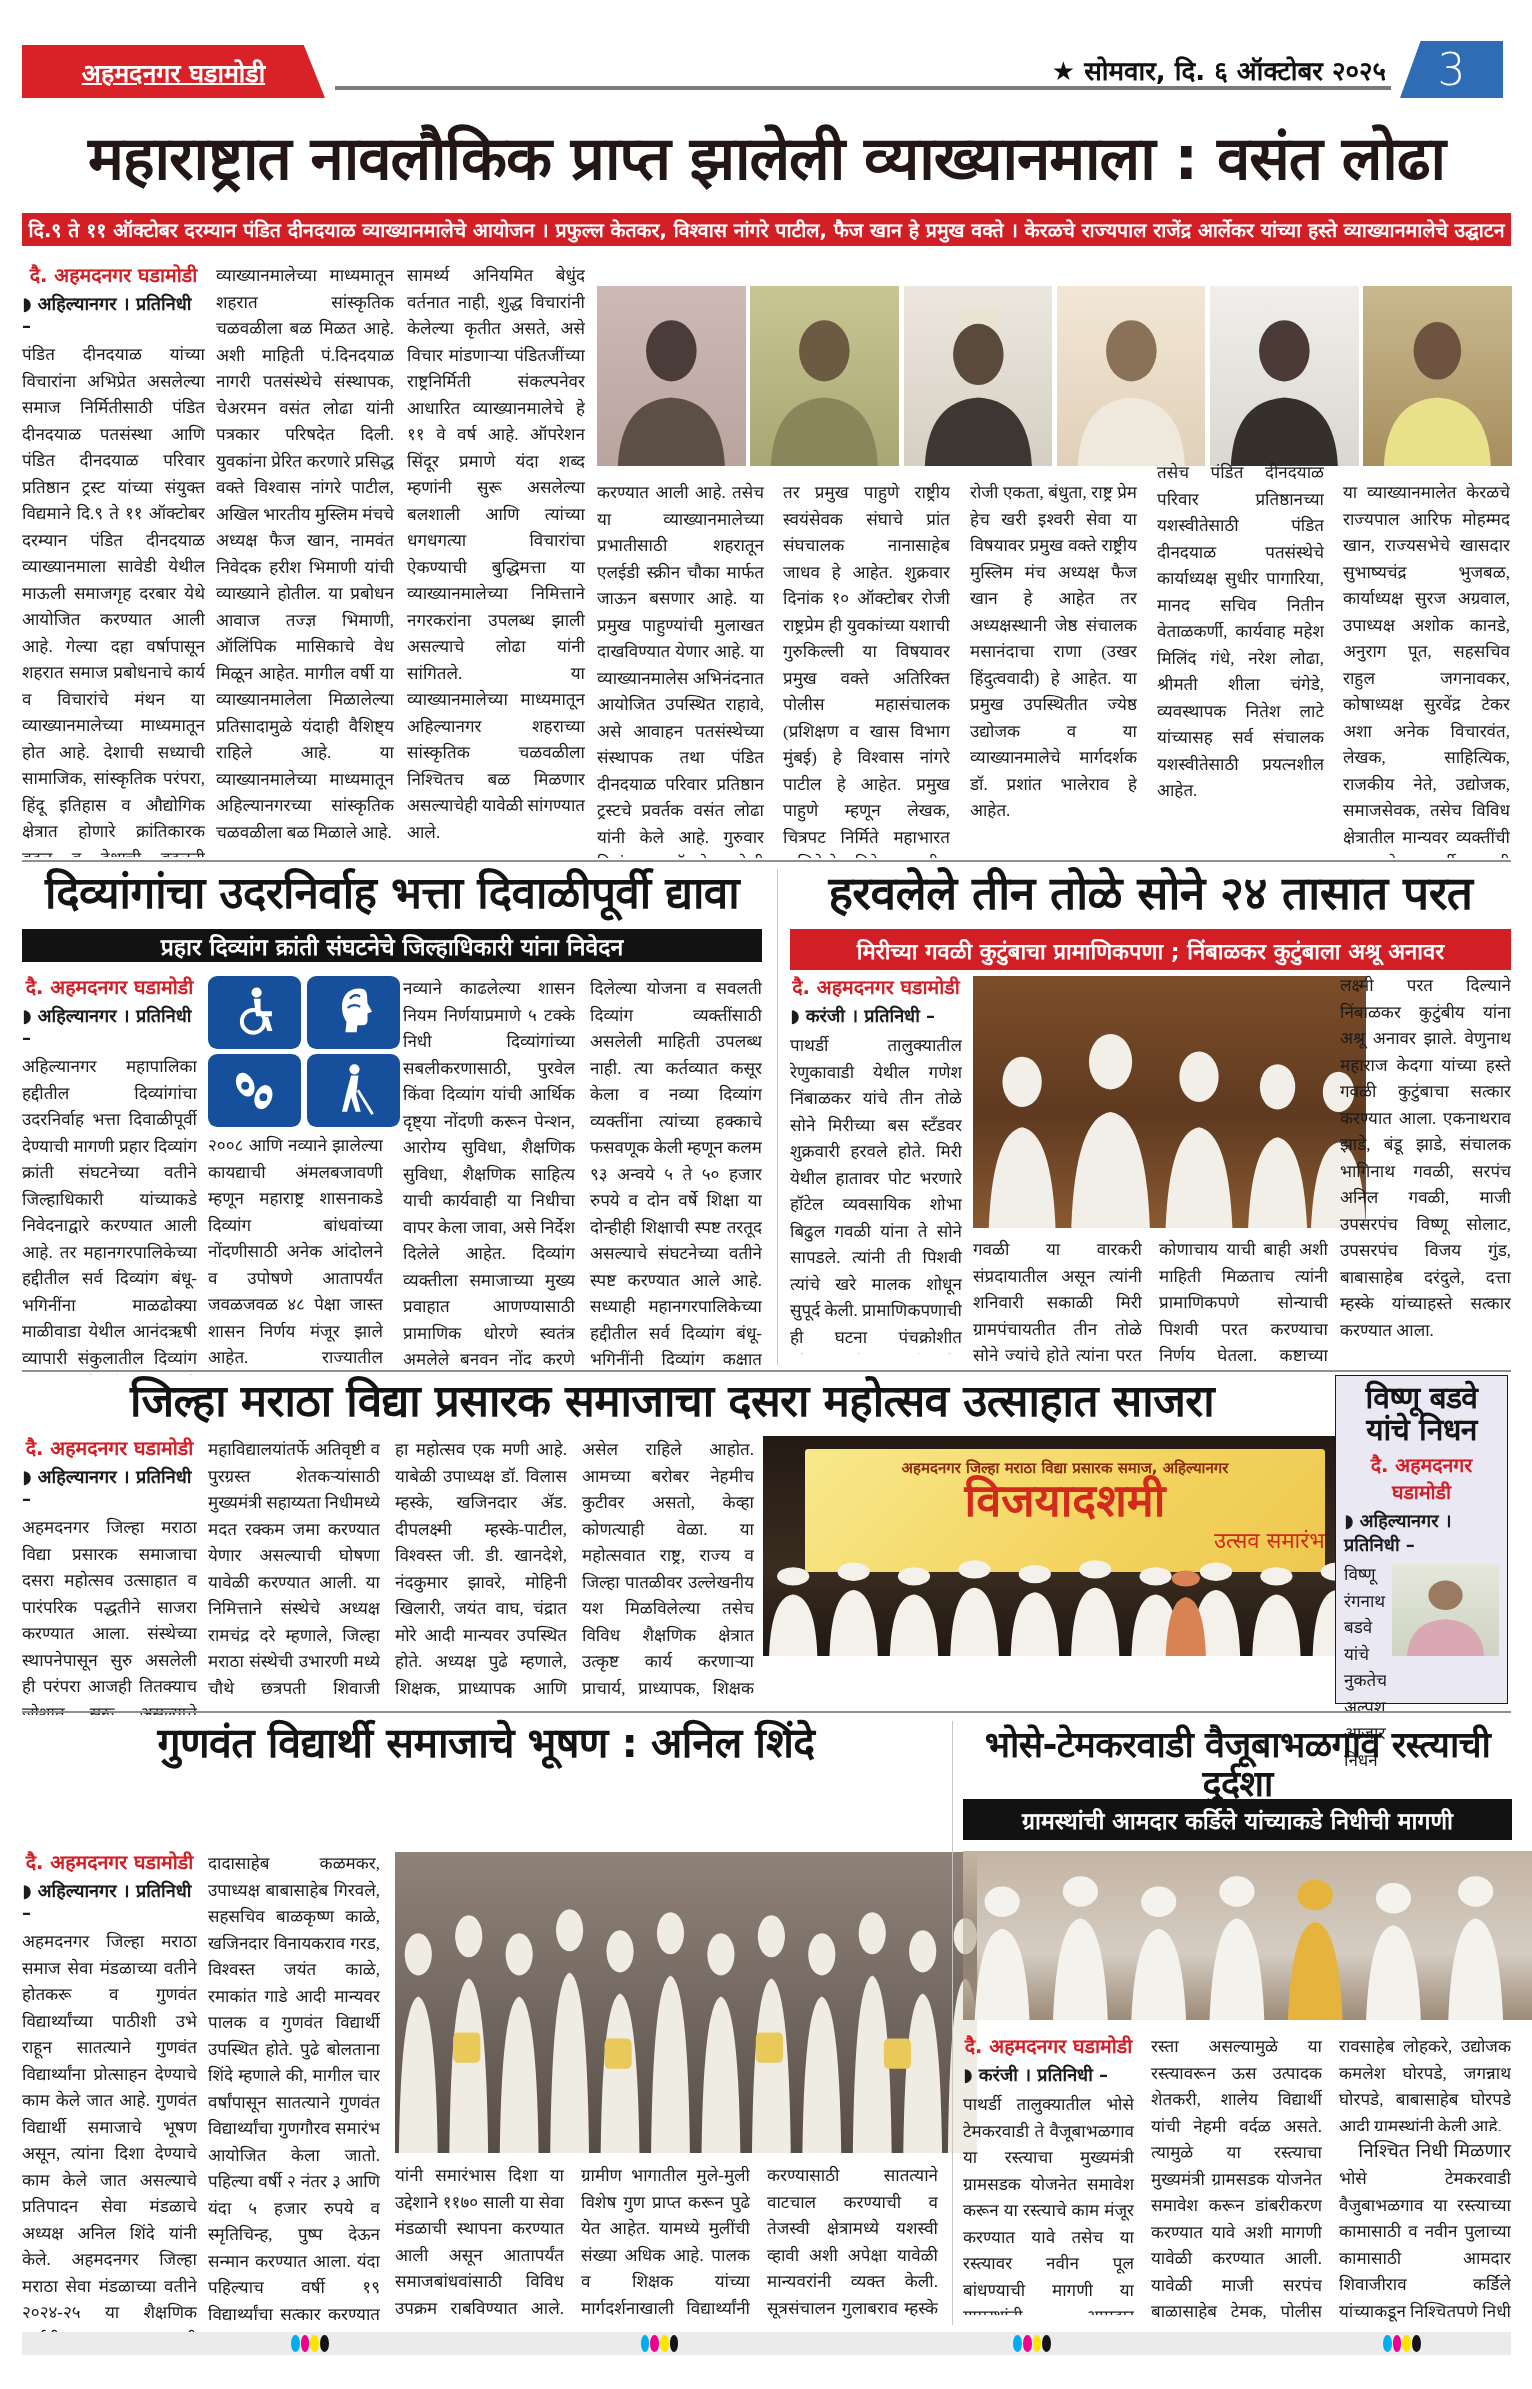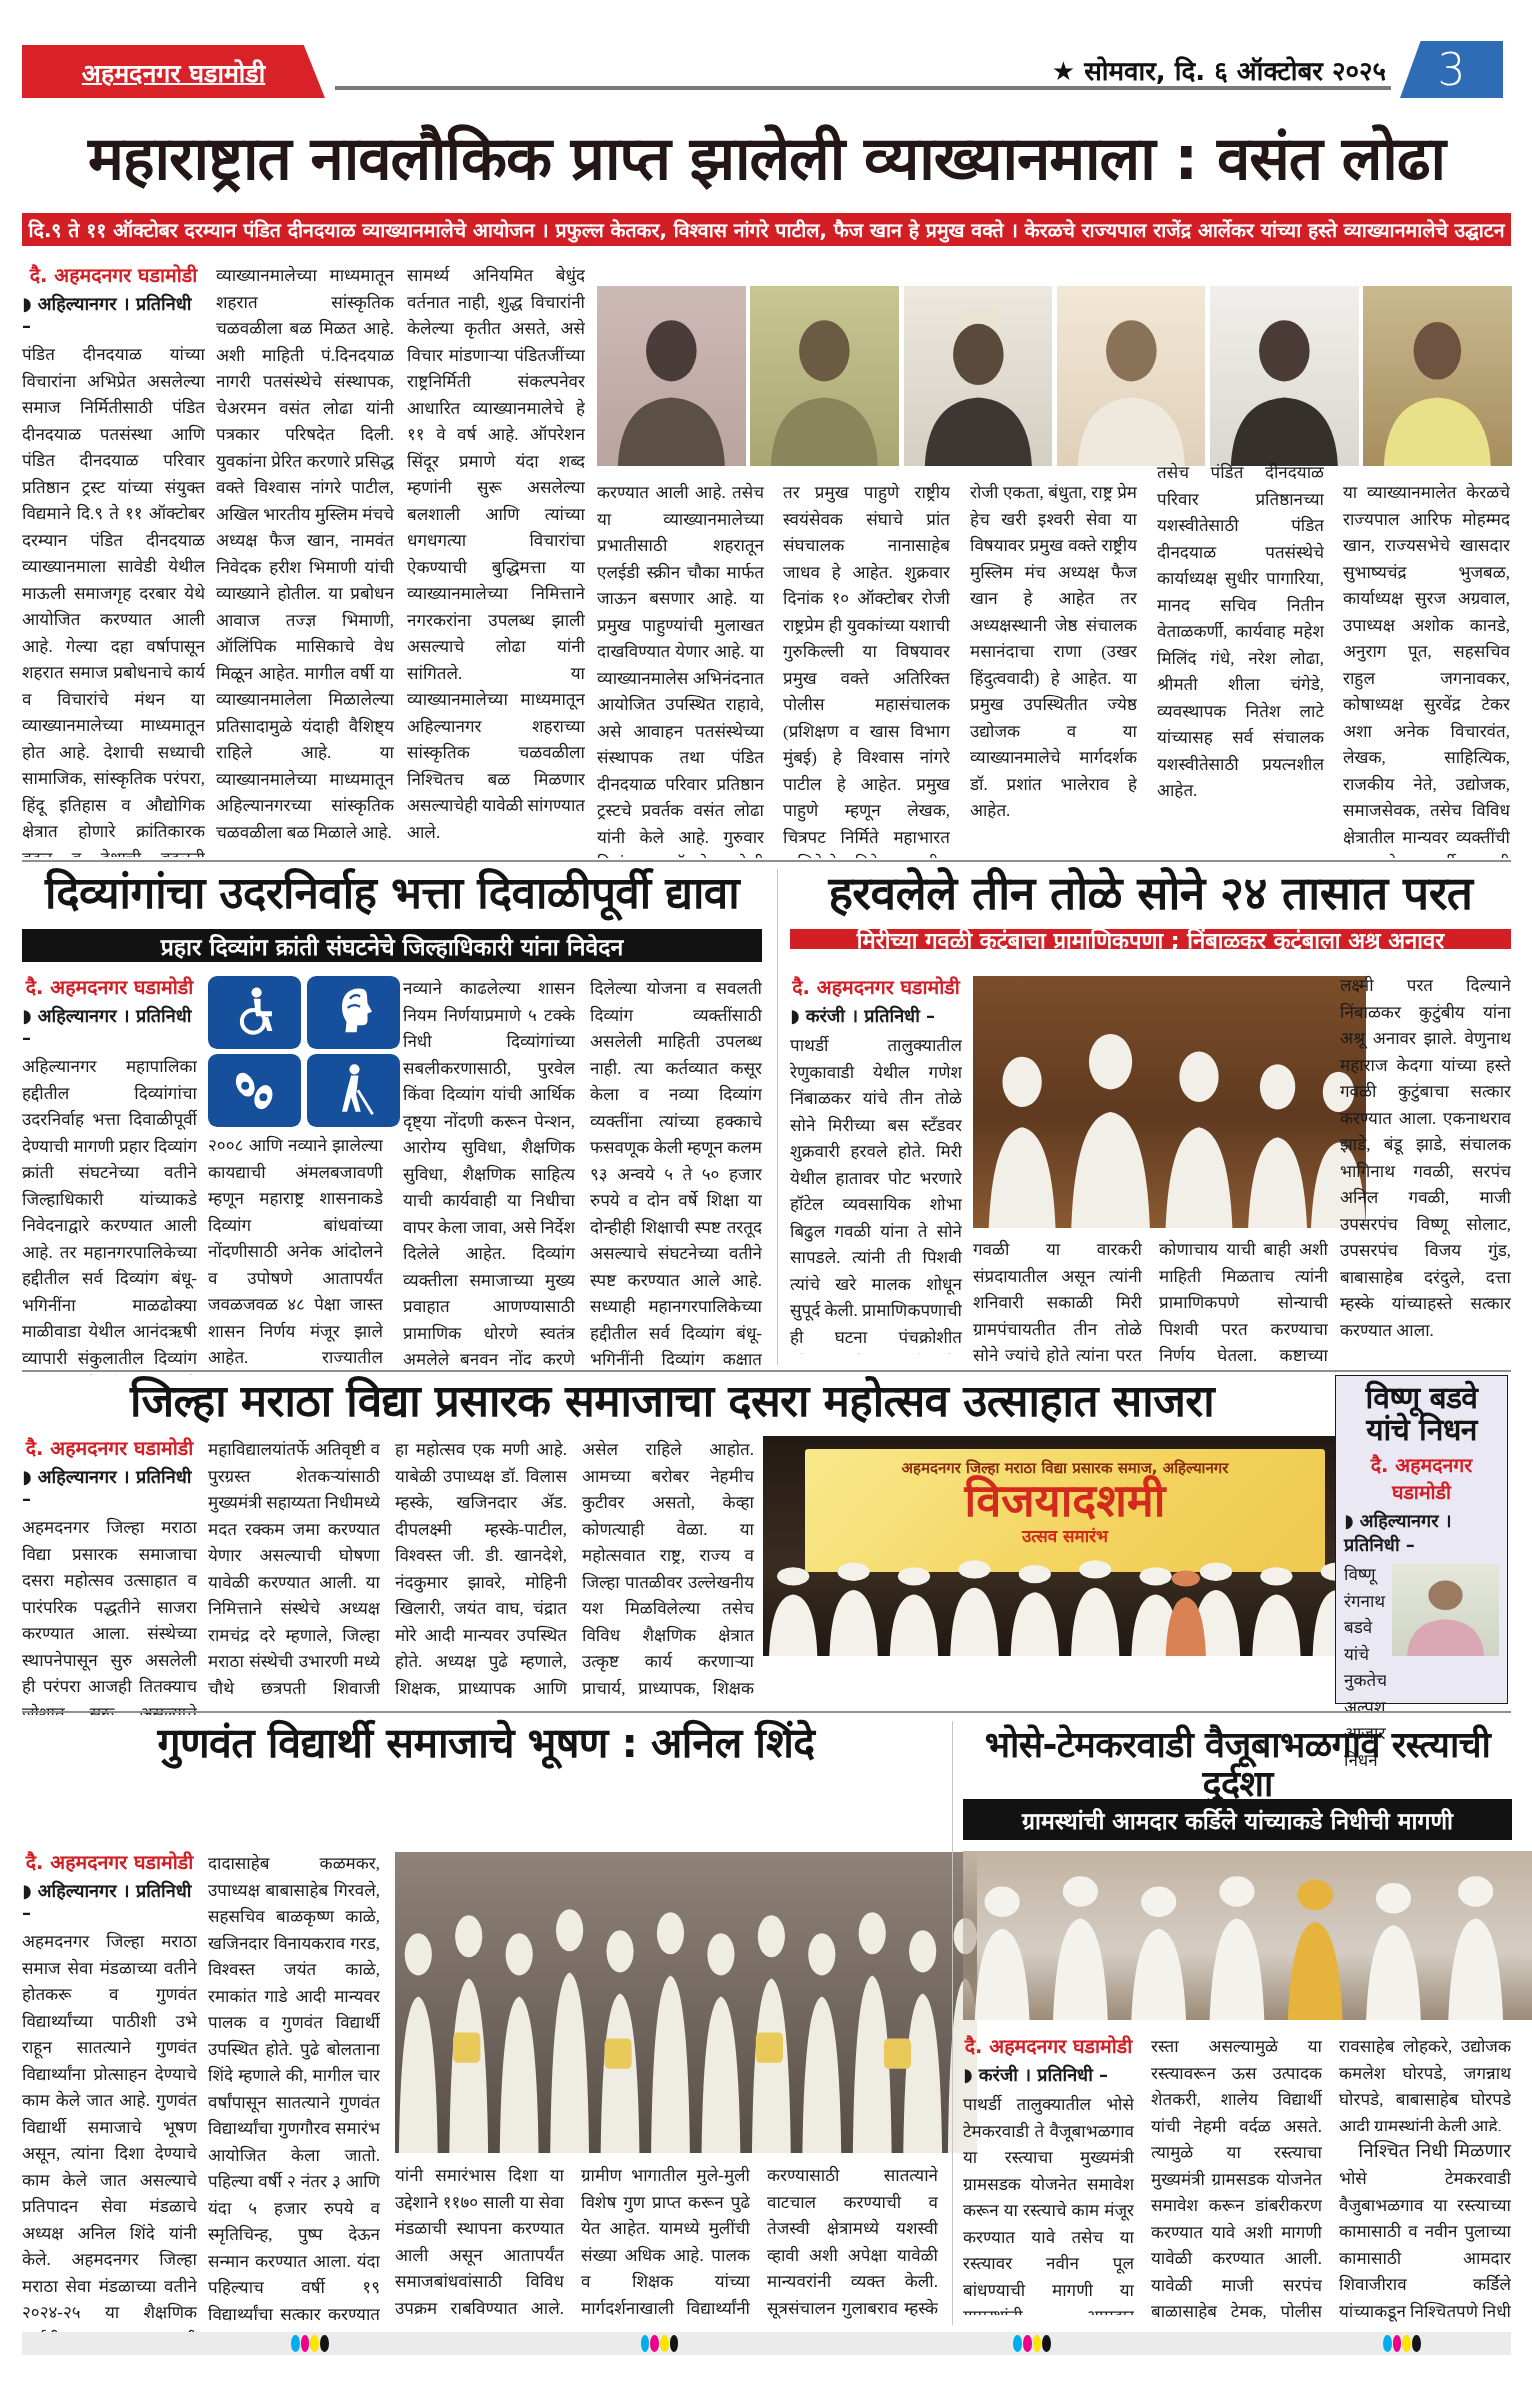--- a/index.html
+++ b/index.html
@@ -44,21 +44,21 @@
   .icon-tile{background:#164f9b;border-radius:9.2px;display:flex;align-items:center;justify-content:center;}
   .icon-tile svg{width:78%;height:78%;}
   
   .obit{background:#eae8f3;border:1.7px solid #1a1a1a;}
   
   .banner{position:absolute;left:7%;top:6%;width:86%;height:56%;
     background:linear-gradient(135deg,#f8e98c,#f3d35e 60%,#eec84f);
     border-radius:3.4px;text-align:center;overflow:hidden;}
   .banner .org{color:#8a2c10;font-family:"DejaVu Sans",sans-serif;font-weight:bold;font-size:15px;margin-top:8px;}
   .banner .title{color:#d22b1e;font-family:"DejaVu Sans",sans-serif;font-weight:800;font-size:45px;line-height:1.05;}
-  .banner .sub{color:#d22b1e;font-family:"DejaVu Sans",sans-serif;font-weight:bold;font-size:17px;}
+  .banner .sub{color:#d22b1e;font-family:"DejaVu Sans",sans-serif;font-weight:normal;font-size:22px;text-align:right;}
   .caption{font-size:16.6px;line-height:1.5;text-align:justify;overflow:hidden;}
   
   .footer-strip{background:#ebebeb;display:flex;align-items:center;}
   .dots{display:flex;gap:1.1px;}
   .dots i{display:block;width:8.6px;height:17px;border-radius:50%;}
   .d-c{background:#00aeef;} .d-m{background:#ec008c;} .d-y{background:#ffe400;} .d-k{background:#141414;}
 </style>
 </head>
 <body>
 
@@ -174,21 +174,21 @@
         </svg>
     </div>
   </div>
   <div class="abs col" style="left:208px;top:1133px;width:175px;height:232px;">२००८ आणि नव्याने झालेल्या कायद्याची अंमलबजावणी म्हणून महाराष्ट्र शासनाकडे दिव्यांग बांधवांच्या नोंदणीसाठी अनेक आंदोलने व उपोषणे आतापर्यंत जवळजवळ ४८ पेक्षा जास्त शासन निर्णय मंजूर झाले आहेत. राज्यातील महानगरपालिका, नगरपालिका, नगरपरिषद, ग्रामपंचायत स्वराज्य संस्थेने एकूण उत्पन्नाच्या</div>
   <div class="abs col" style="left:403px;top:976px;width:172px;height:389px;">नव्याने काढलेल्या शासन नियम निर्णयाप्रमाणे ५ टक्के निधी दिव्यांगांच्या सबलीकरणासाठी, पुरवेल किंवा दिव्यांग यांची आर्थिक दृष्ट्या नोंदणी करून पेन्शन, आरोग्य सुविधा, शैक्षणिक सुविधा, शैक्षणिक साहित्य याची कार्यवाही या निधीचा वापर केला जावा, असे निर्देश दिलेले आहेत. दिव्यांग व्यक्तीला समाजाच्या मुख्य प्रवाहात आणण्यासाठी प्रामाणिक धोरणे स्वतंत्र अमलेले बनवून नोंद करणे अनिवार्य असल्याचे म्हटले आहे. त्यांच्यापर्यंत शासनाच्या</div>
   <div class="abs col" style="left:590px;top:976px;width:172px;height:389px;">दिलेल्या योजना व सवलती दिव्यांग व्यक्तींसाठी असलेली माहिती उपलब्ध नाही. त्या कर्तव्यात कसूर केला व नव्या दिव्यांग व्यक्तींना त्यांच्या हक्काचे फसवणूक केली म्हणून कलम ९३ अन्वये ५ ते ५० हजार रुपये व दोन वर्षे शिक्षा या दोन्हीही शिक्षाची स्पष्ट तरतूद असल्याचे संघटनेच्या वतीने स्पष्ट करण्यात आले आहे. सध्याही महानगरपालिकेच्या हद्दीतील सर्व दिव्यांग बंधू-भगिनींनी दिव्यांग कक्षात नोंदणी करावी, नोंदणीसाठी आधार कार्ड, रेशन कार्ड, नॅशनल बँकेचे बँक पासबुक अनिवार्य असल्याचे म्हटले आहे.</div>
 
   <div class="abs vline" style="left:777px;top:869px;height:496px;"></div>
 
   <div class="abs sec-headline" style="left:790px;top:869px;width:721px;font-size:46px;">हरवलेले तीन तोळे सोने २४ तासात परत</div>
-  <div class="abs redbar" style="left:790px;top:929px;width:721px;height:20px;font-size:22px;">मिरीच्या गवळी कुटुंबाचा प्रामाणिकपणा ; निंबाळकर कुटुंबाला अश्रू अनावर</div>
+  <div class="abs redbar" style="left:790px;top:929px;width:721px;height:41px;font-size:22px;">मिरीच्या गवळी कुटुंबाचा प्रामाणिकपणा ; निंबाळकर कुटुंबाला अश्रू अनावर</div>
 
   <div class="abs" style="left:790px;top:973px;width:172px;height:392px;">
     <span class="byline-paper">दै. अहमदनगर घडामोडी</span>
     <span class="byline-loc">◗ करंजी । प्रतिनिधी –</span>
     <div class="col" style="height:321px;">पाथर्डी तालुक्यातील रेणुकावाडी येथील गणेश निंबाळकर यांचे तीन तोळे सोने मिरीच्या बस स्टँडवर शुक्रवारी हरवले होते. मिरी येथील हातावर पोट भरणारे हॉटेल व्यवसायिक शोभा बिढुल गवळी यांना ते सोने सापडले. त्यांनी ती पिशवी त्यांचे खरे मालक शोधून सुपूर्द केली. प्रामाणिकपणाची ही घटना पंचक्रोशीत कौतुकाचा विषय ठरली आहे.</div>
   </div>
 
   <div class="photo" style="left:973px;top:976px;width:355px;height:252px;background:linear-gradient(#7c4e2a,#5f3a20 55%,#8a5a32);">
     <svg viewBox="0 0 200 100" preserveAspectRatio="none">
       <g fill="#f2efe9">

